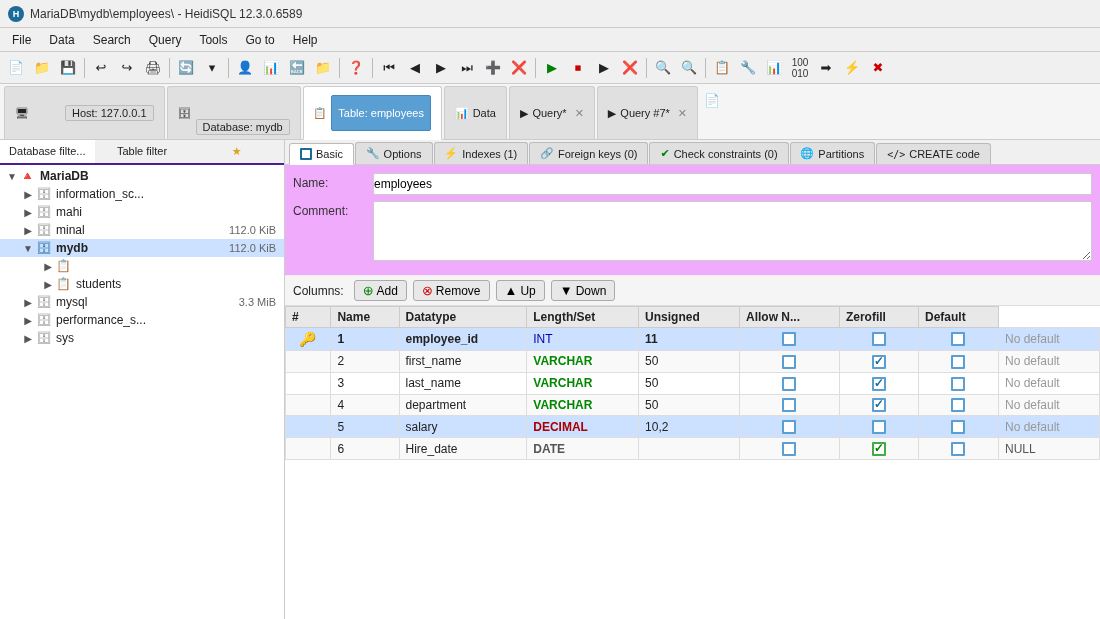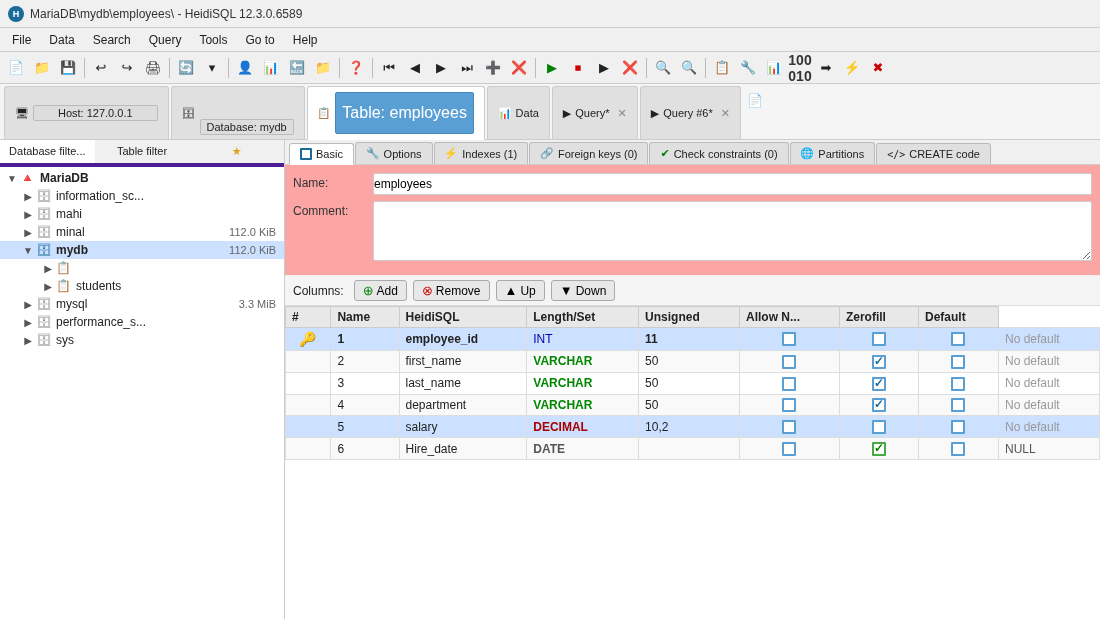--- a/index.html
+++ b/index.html
@@ -21,21 +21,21 @@
     #toptabs { background: #f5f5f5; display: flex; align-items: stretch; border-bottom: 1px solid #ccc; min-height: 26px; padding-left: 4px; gap: 2px; }
     .top-tab { padding: 4px 10px; cursor: pointer; border: 1px solid #ccc; border-bottom: none; background: #e0e0e0; border-radius: 3px 3px 0 0; font-size: 11px; display: flex; align-items: center; gap: 4px; margin-top: 2px; }
     .top-tab.active { background: white; border-bottom: 1px solid white; margin-bottom: -1px; z-index: 2; }
     .top-tab .close-x { color: #888; font-size: 11px; cursor: pointer; margin-left: 4px; }
     
     
     #main { display: flex; height: calc(619px - 28px - 24px - 32px - 26px); }
     
     
     #sidebar { width: 285px; background: white; border-right: 1px solid #ccc; overflow-y: auto; display: flex; flex-direction: column; }
-    #sidebar-tabs { display: flex; background: #f0f0f0; border-bottom: 4px solid #4c1d95; }
+    #sidebar-tabs { display: flex; background: #f0f0f0; border-bottom: 2px solid #4c1d95; }
     .sidebar-tab { flex: 1; padding: 4px 6px; font-size: 11px; cursor: pointer; border: 1px solid transparent; text-align: center; }
     .sidebar-tab.active { background: white; border-bottom: 1px solid white; }
     .tree-area { flex: 1; overflow-y: auto; padding: 2px 0; }
     .tree-item { display: flex; align-items: center; padding: 2px 4px; cursor: pointer; }
     .tree-item.selected { background: #cce0ff; }
     .tree-expand { width: 16px; text-align: center; font-size: 10px; color: #555; }
     .tree-icon { width: 16px; text-align: center; margin-right: 4px; }
     .tree-label { flex: 1; font-size: 12px; }
     .tree-size { font-size: 11px; color: #666; margin-right: 4px; }
     .tree-sub { padding-left: 20px; }
@@ -43,21 +43,21 @@
     
     
     #content { flex: 1; display: flex; flex-direction: column; background: white; overflow: hidden; }
     
     
     #tabbar { display: flex; background: #f0f0f0; border-bottom: 1px solid #ccc; padding: 2px 4px 0 4px; gap: 1px; align-items: flex-end; }
     .tab { padding: 4px 10px; cursor: pointer; border: 1px solid #bbb; border-bottom: none; background: #e0e0e0; border-radius: 3px 3px 0 0; font-size: 11px; display: flex; align-items: center; gap: 4px; }
     .tab.active { background: white; border-bottom: 1px solid white; margin-bottom: -1px; z-index: 2; }
     
     
-    #formarea { padding: 8px; background: #fca5a5; border-bottom: 1px solid #eee; }
+    #formarea { padding: 8px; background: #f0abfc; border-bottom: 1px solid #eee; }
     .form-row { display: flex; align-items: flex-start; margin-bottom: 6px; }
     .form-label { width: 80px; font-size: 12px; padding-top: 3px; color: #333; flex-shrink: 0; }
     .form-input { flex: 1; padding: 2px 0; border: 1px solid #ccc; border-radius: 2px; font-size: 12px; height: 22px; }
     .form-textarea { flex: 1; padding: 2px 4px; border: 1px solid #ccc; border-radius: 2px; font-size: 12px; height: 60px; resize: vertical; }
     
     
     #col-toolbar { display: flex; align-items: center; gap: 6px; padding: 4px 8px; background: #f5f5f5; border-bottom: 1px solid #ddd; }
     .col-toolbar-label { font-size: 12px; font-weight: 500; margin-right: 4px; }
     .col-btn { display: flex; align-items: center; gap: 3px; padding: 2px 8px; border: 1px solid #aaa; background: #e8e8e8; border-radius: 3px; cursor: pointer; font-size: 12px; }
     .col-btn .btn-icon { font-size: 13px; }
@@ -82,23 +82,23 @@
     
     .cb-cell { text-align: center; }
     .cb { width: 14px; height: 14px; display: inline-block; border: 2px solid #5a9fd4; background: white; border-radius: 1px; vertical-align: middle; }
     .cb.checked { background: white; position: relative; }
     .cb.checked::after { content: '✓'; position: absolute; top: -3px; left: 0px; color: #1a6b9a; font-size: 12px; font-weight: bold; }
     .cb.checked-green { border: 2px solid #4a4; background: white; position: relative; }
     .cb.checked-green::after { content: '✓'; position: absolute; top: -3px; left: 0px; color: green; font-size: 12px; font-weight: bold; }
     
     .table-wrapper { overflow-y: auto; flex: 1; }
     
-    .host-badge { background: #ddd; border: 1px solid #bbb; padding: 1px 24px; border-radius: 2px; font-size: 11px; }
+    .host-badge { background: #ddd; border: 1px solid #bbb; padding: 1px 6px; border-radius: 2px; font-size: 11px; margin-left: 32px; }
     .db-badge { background: #ddd; border: 1px solid #bbb; padding: 1px 6px; border-radius: 2px; font-size: 11px; margin-top: 28px; }
-    .tbl-badge { background: #5a9fd4; color: white; border: 1px solid #4488bb; padding: 11px 6px; border-radius: 2px; font-size: 16px; }
+    .tbl-badge { background: #5a9fd4; color: white; border: 1px solid #4488bb; padding: 11px 6px; border-radius: 2px; font-size: 11px; }
   </style>
 </head>
 <body>
 
 <div id="titlebar">
   <div style="width:16px;height:16px;background:#1a6b9a;border-radius:50%;display:flex;align-items:center;justify-content:center;color:white;font-size:9px;font-weight:bold;">H</div>
   <span style="font-size:12px;color:#333;">MariaDB\mydb\employees\ - HeidiSQL 12.3.0.6589</span>
 </div>
 
 <div id="menubar">
@@ -141,21 +141,21 @@
   <div class="toolbar-btn" style="color:#c00;">⏹</div>
   <div class="toolbar-btn">▶</div>
   <div class="toolbar-btn" style="color:#c00;">❌</div>
   <div class="toolbar-sep"></div>
   <div class="toolbar-btn">🔍</div>
   <div class="toolbar-btn">🔍</div>
   <div class="toolbar-sep"></div>
   <div class="toolbar-btn">📋</div>
   <div class="toolbar-btn">🔧</div>
   <div class="toolbar-btn">📊</div>
-  <div class="toolbar-btn" style="font-size:14px;font-weight:bold;color:#333;text-align:right;">100<br>010</div>
+  <div class="toolbar-btn" style="font-size:10px;font-weight:normal;color:#333;text-align:right;">100<br>010</div>
   <div class="toolbar-btn">➡</div>
   <div class="toolbar-btn">⚡</div>
   <div class="toolbar-btn" style="color:#c00;">✖</div>
 </div>
 
 <div id="toptabs">
   <div class="top-tab">
     <span>🖥</span>
     <span class="host-badge">Host: 127.0.0.1</span>
   </div>
@@ -171,21 +171,21 @@
     <span>📊</span>
     <span>Data</span>
   </div>
   <div class="top-tab">
     <span>▶</span>
     <span>Query*</span>
     <span class="close-x">✕</span>
   </div>
   <div class="top-tab">
     <span>▶</span>
-    <span>Query #6*</span>
+    <span>Query #7*</span>
     <span class="close-x">✕</span>
   </div>
   <div class="toolbar-btn" style="margin-top:4px;">📄</div>
 </div>
 
 <div id="main">
 
   <div id="sidebar">
     <div id="sidebar-tabs">
       <div class="sidebar-tab active">
@@ -327,21 +327,21 @@
         <span>Down</span>
       </button>
     </div>
 
     <div class="table-wrapper">
       <table id="coltable">
         <thead>
           <tr>
             <th>#</th>
             <th>Name</th>
-            <th>HeidiSQL</th>
+            <th>Datatype</th>
             <th>Length/Set</th>
             <th>Unsigned</th>
             <th>Allow N...</th>
             <th>Zerofill</th>
             <th>Default</th>
           </tr>
         </thead>
         <tbody id="coltable-body">
 
           <tr class="selected">

